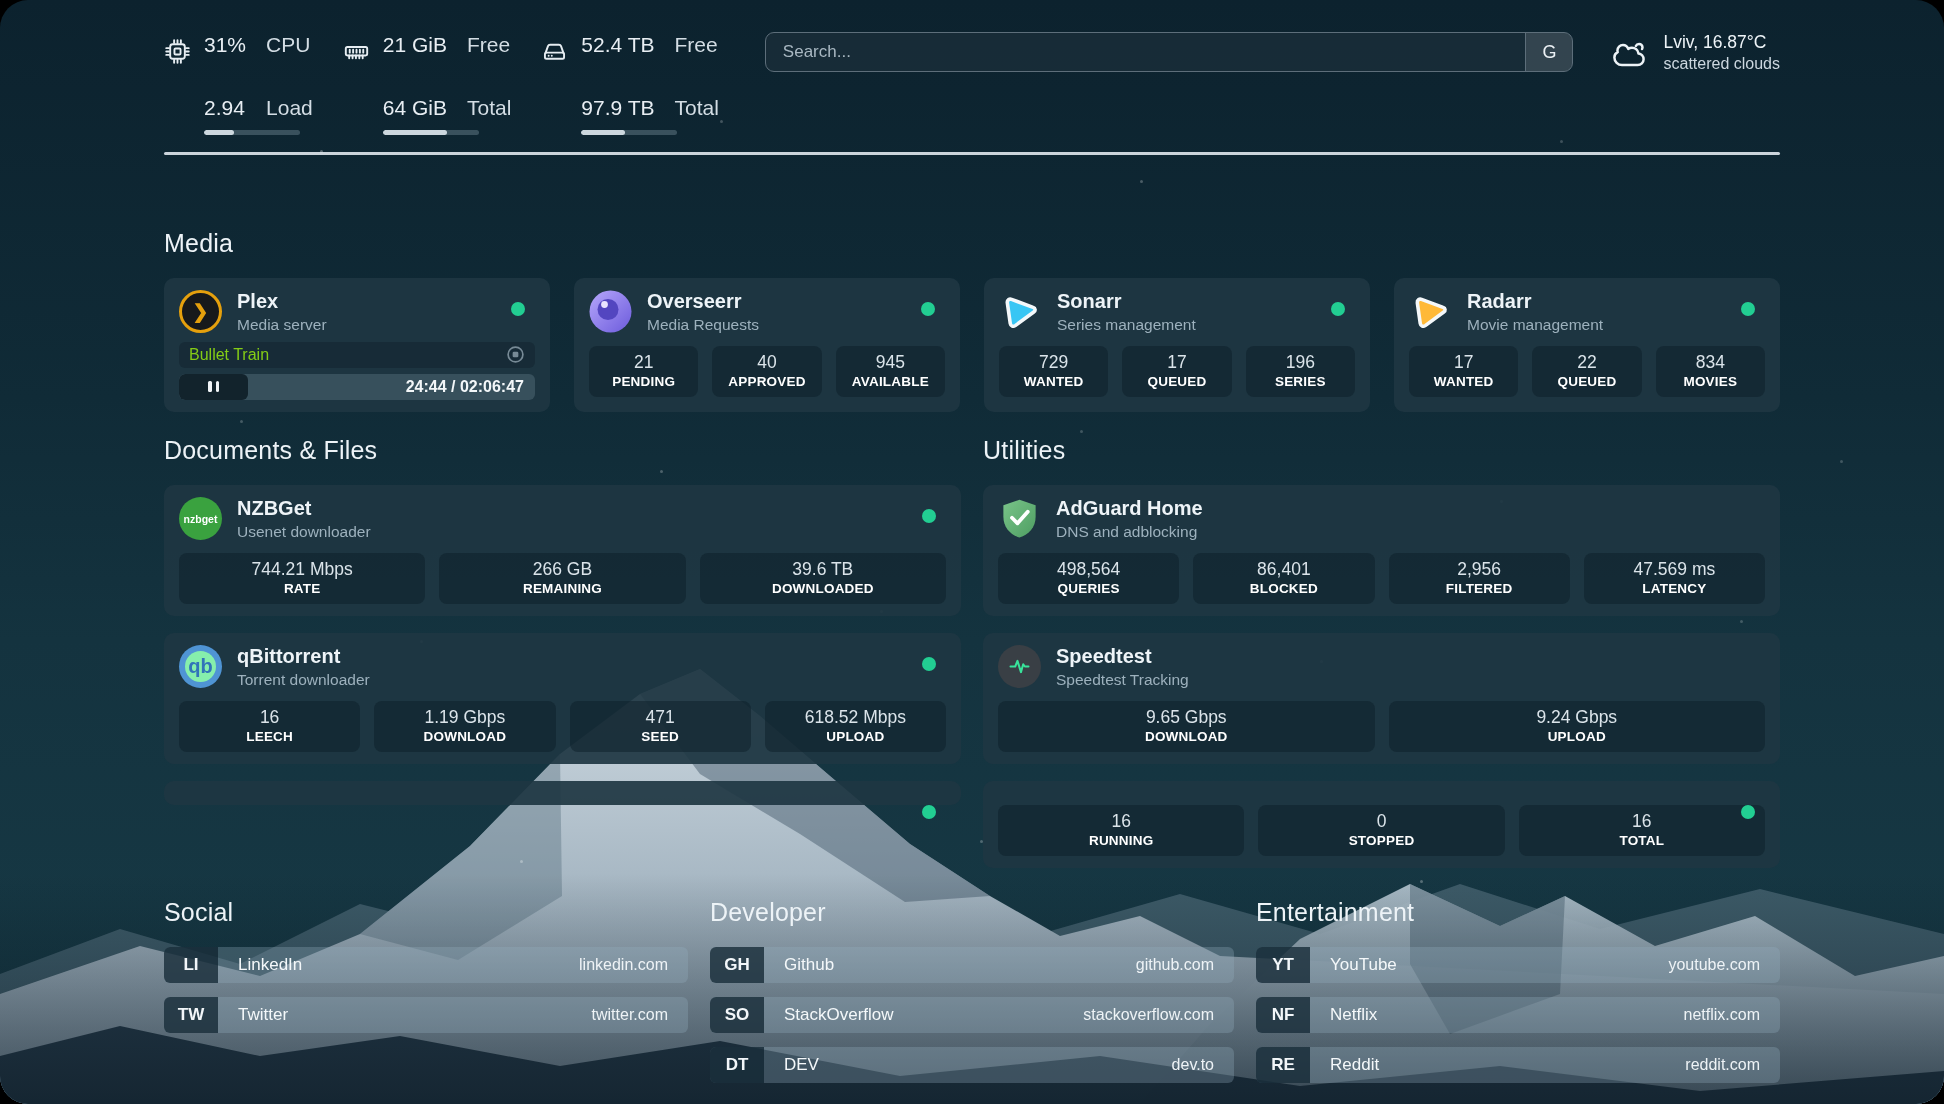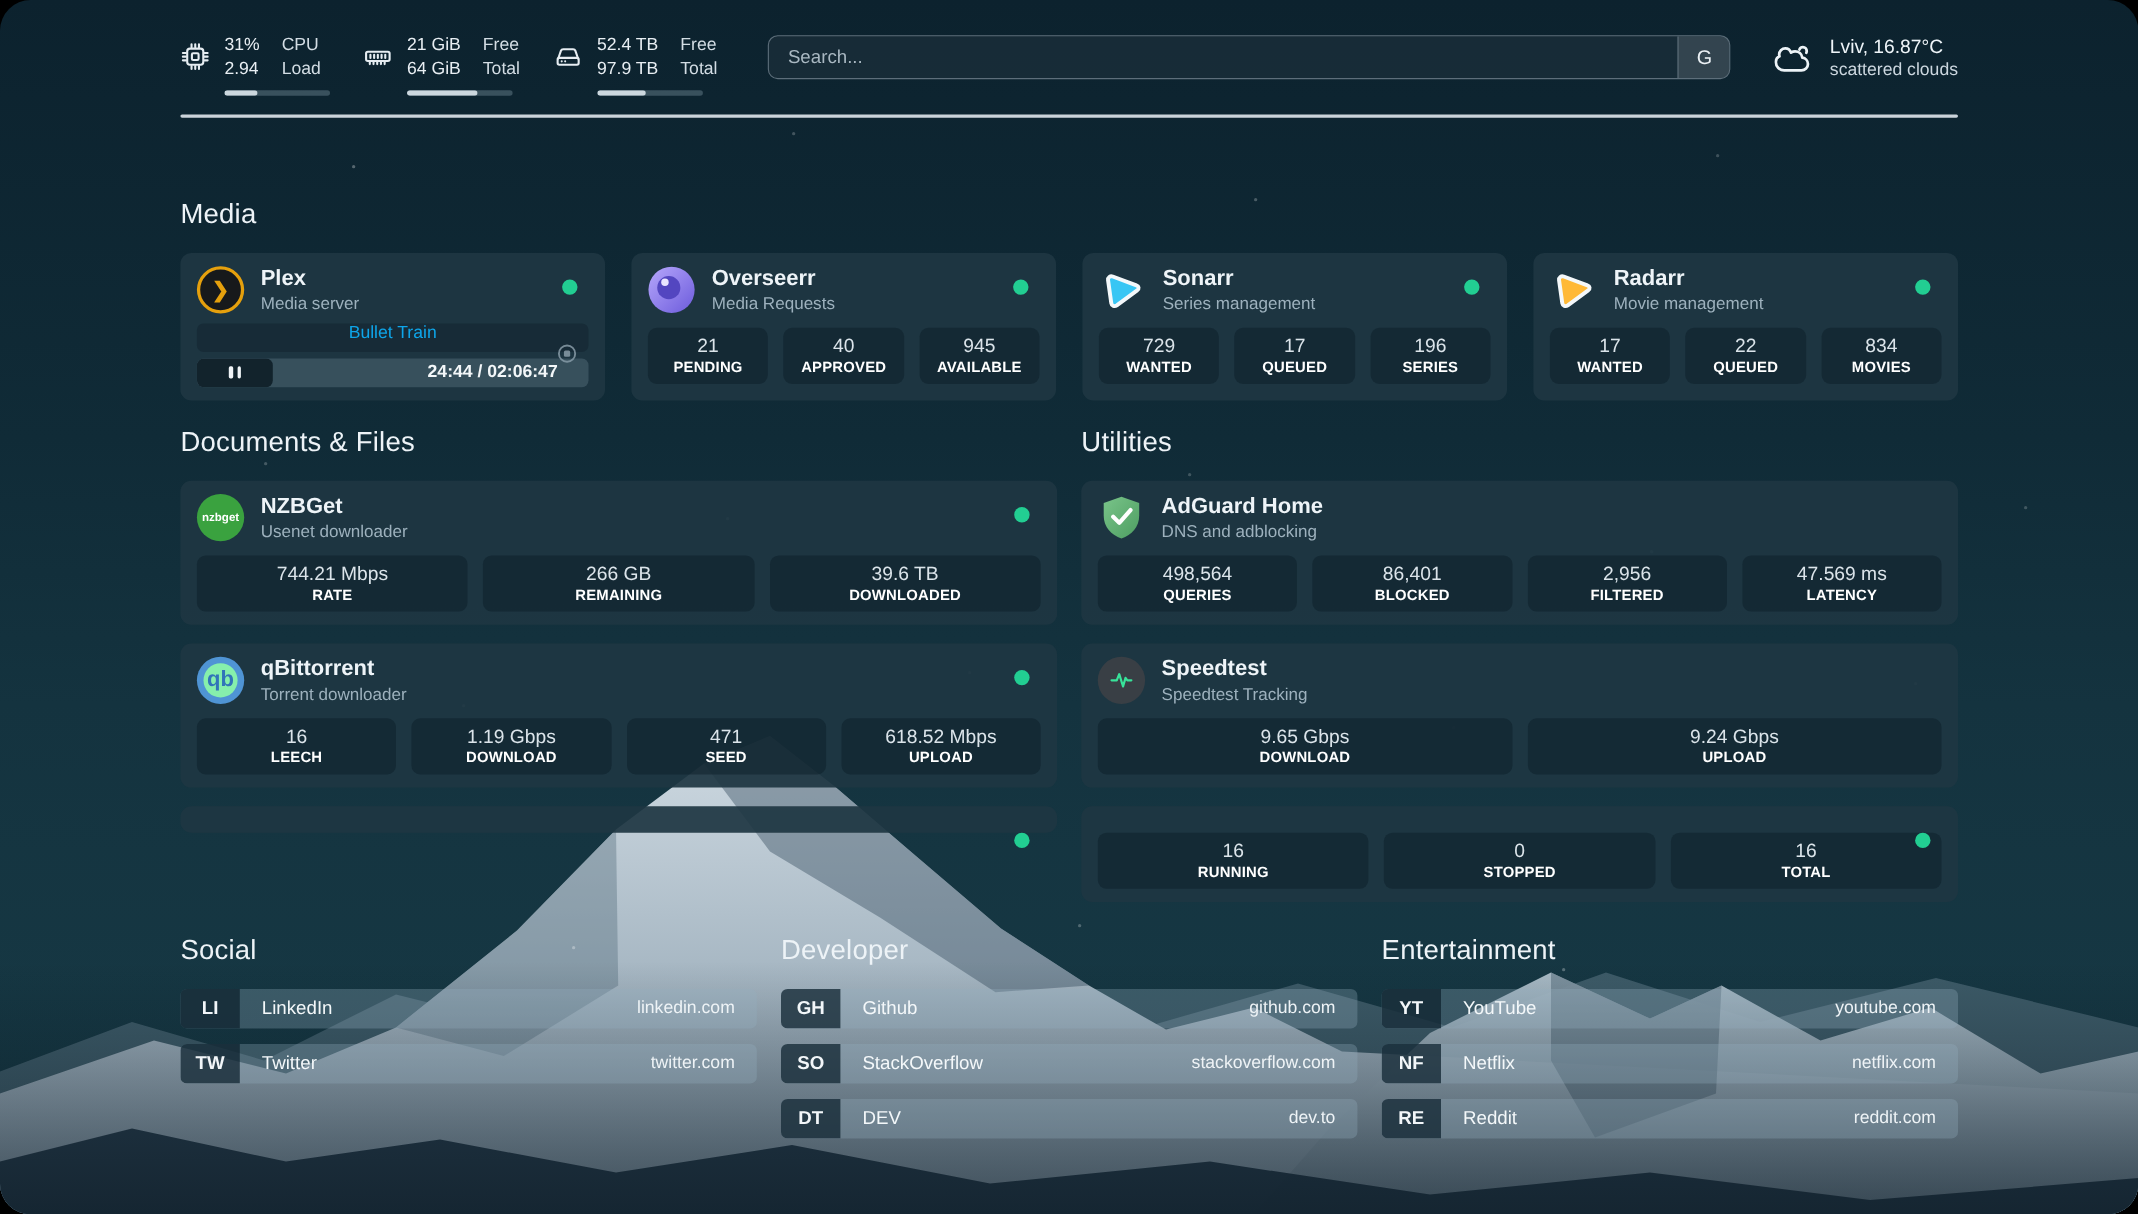--- a/index.html
+++ b/index.html
@@ -29,21 +29,21 @@
 
   .content { position: relative; padding: 0 164px; }
 
   
   .topbar { display: flex; align-items: flex-start; padding-top: 30px; }
   .sys-stats { display: flex; gap: 30px; }
   .sys-widget { display: flex; gap: 13px; }
   .sys-icon { margin-top: 8px; flex: none; }
   .sys-body { display: flex; flex-direction: column; }
   .sys-rows { display: flex; gap: 20px; }
-  .sys-col { display: flex; flex-direction: column; font-size: 16px; line-height: 1.4; color: #e8eef3; }
+  .sys-col { display: flex; flex-direction: column; font-size: 21px; line-height: 1.4; color: #e8eef3; gap: 34px; }
   .sys-col.labels { color: #d3dde4; }
   .sys-bar { margin-top: 7px; height: 5px; width: 96px; border-radius: 3px;
     background: rgba(101,125,138,.5); overflow: hidden; }
   .sys-bar-fill { height: 100%; border-radius: 3px; background: #ccd7de; }
 
   .searchbar { flex: 1; display: flex; align-items: stretch; height: 40px;
     margin: 2px 16px 0 46px; border: 1.5px solid #5d6e7a; border-radius: 9px;
     background: rgba(33,51,62,.55); overflow: hidden; }
   .search-input { flex: 1; border: none; outline: none; background: transparent;
     padding: 0 17px; font-size: 17px; color: #e2e9ee; font-family: "Liberation Sans", sans-serif; }
@@ -77,28 +77,28 @@
   .status-dot { position: absolute; top: 24px; right: 25px; width: 14px; height: 14px;
     border-radius: 50%; background: #22ce92; }
   .stats-row { display: flex; gap: 14px; margin-top: 12px; }
   .stat { flex: 1; background: rgba(11,29,39,.5); border-radius: 8px; text-align: center;
     padding: 5px 4px 6px; }
   .stat-v { font-size: 17.5px; color: #dbe4ea; line-height: 22px; }
   .stat-l { font-size: 13.5px; font-weight: 700; color: #fff; line-height: 18px; letter-spacing: .2px; }
 
   
   .np-title { margin-top: 8px; height: 26px; background: rgba(12,30,40,.38); border-radius: 6px;
-    display: flex; align-items: center; padding: 0 10px; font-size: 16px; color: #0ea5e9; flex-direction: column; }
+    display: flex; align-items: center; padding: 0 10px; font-size: 16px; color: #84cc16; }
   .np-cast { margin-left: auto; display: flex; opacity: .8; }
   .np-bar { margin-top: 6px; height: 26px; background: rgba(125,152,167,.28); border-radius: 6px;
     position: relative; overflow: hidden; display: flex; align-items: center; }
   .np-fill { position: absolute; left: 0; top: 0; bottom: 0; background: rgba(9,24,33,.8);
     border-radius: 6px; display: flex; align-items: center; justify-content: center; gap: 4px; }
   .pause-bar { width: 3.5px; height: 11px; border-radius: 1.5px; background: #f0f4f7; }
-  .np-time { margin-left: auto; padding-right: 28px; font-size: 16px; font-weight: 700;
+  .np-time { margin-left: auto; padding-right: 11px; font-size: 16px; font-weight: 700;
     color: #f3f7f9; position: relative; }
 
   
   .logo-circle { width: 43px; height: 43px; border-radius: 50%;
     display: flex; align-items: center; justify-content: center; }
   .plex-logo { background: #17191b; border: 3px solid #e5a00d; color: #e5a00d;
     font-size: 19px; font-weight: 700; }
   .nzbget-logo { background: #3aa23f; color: #fff; font-size: 10.5px; font-weight: 700; }
   .qb-logo { background: #4f94d4; }
   .qb-inner { width: 31px; height: 31px; border-radius: 50%; background: #86efac;

